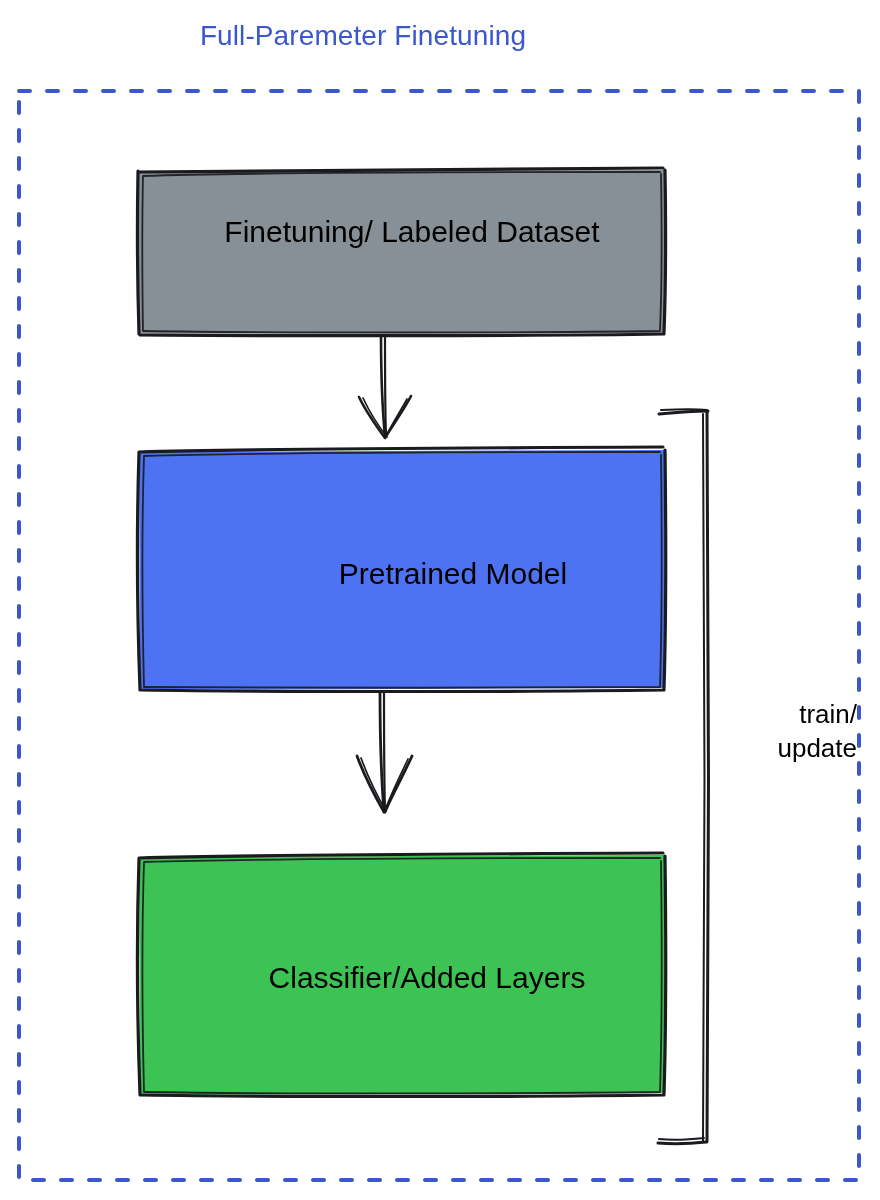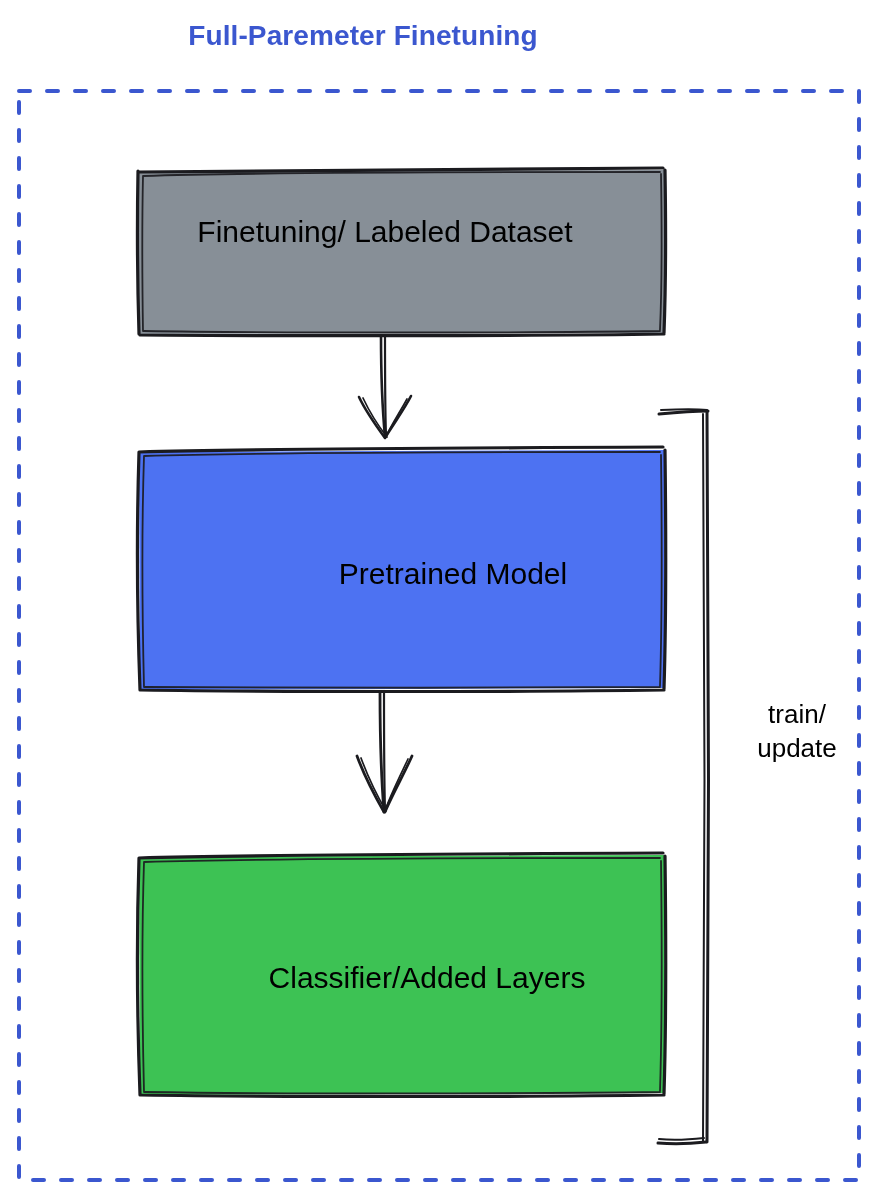--- a/index.html
+++ b/index.html
@@ -22,35 +22,35 @@
     height: 1200px;
   }
   .diagram-title {
     position: absolute;
     top: 20px;
     left: 0;
     width: 726px;
     text-align: center;
     font-family: "Liberation Sans", sans-serif;
     font-size: 28px;
-    font-weight: 700;
+    font-weight: 400;
     letter-spacing: 0.1px;
     color: #3b57cf;
     white-space: nowrap;
   }
   .node-label {
     position: absolute;
     font-family: "Liberation Sans", sans-serif;
     color: #000000;
     text-align: center;
     white-space: nowrap;
     line-height: 1.18;
   }
   #label-dataset {
-    left: 121px;
+    left: 148px;
     top: 214px;
     width: 528px;
     font-size: 30px;
   }
   #label-pretrained {
     left: 137px;
     top: 556px;
     width: 632px;
     font-size: 30px;
   }
@@ -61,21 +61,21 @@
     font-size: 30px;
   }
   #label-train-update {
     position: absolute;
     left: 737px;
     top: 698px;
     width: 120px;
     font-family: "Liberation Sans", sans-serif;
     font-size: 26px;
     color: #000000;
-    text-align: center;
+    text-align: right;
     line-height: 1.3;
     white-space: pre-line;
   }
 </style>
 </head>
 <body>
 
 <svg id="canvas" viewBox="0 0 880 1200" xmlns="http://www.w3.org/2000/svg">
 
   <g>

